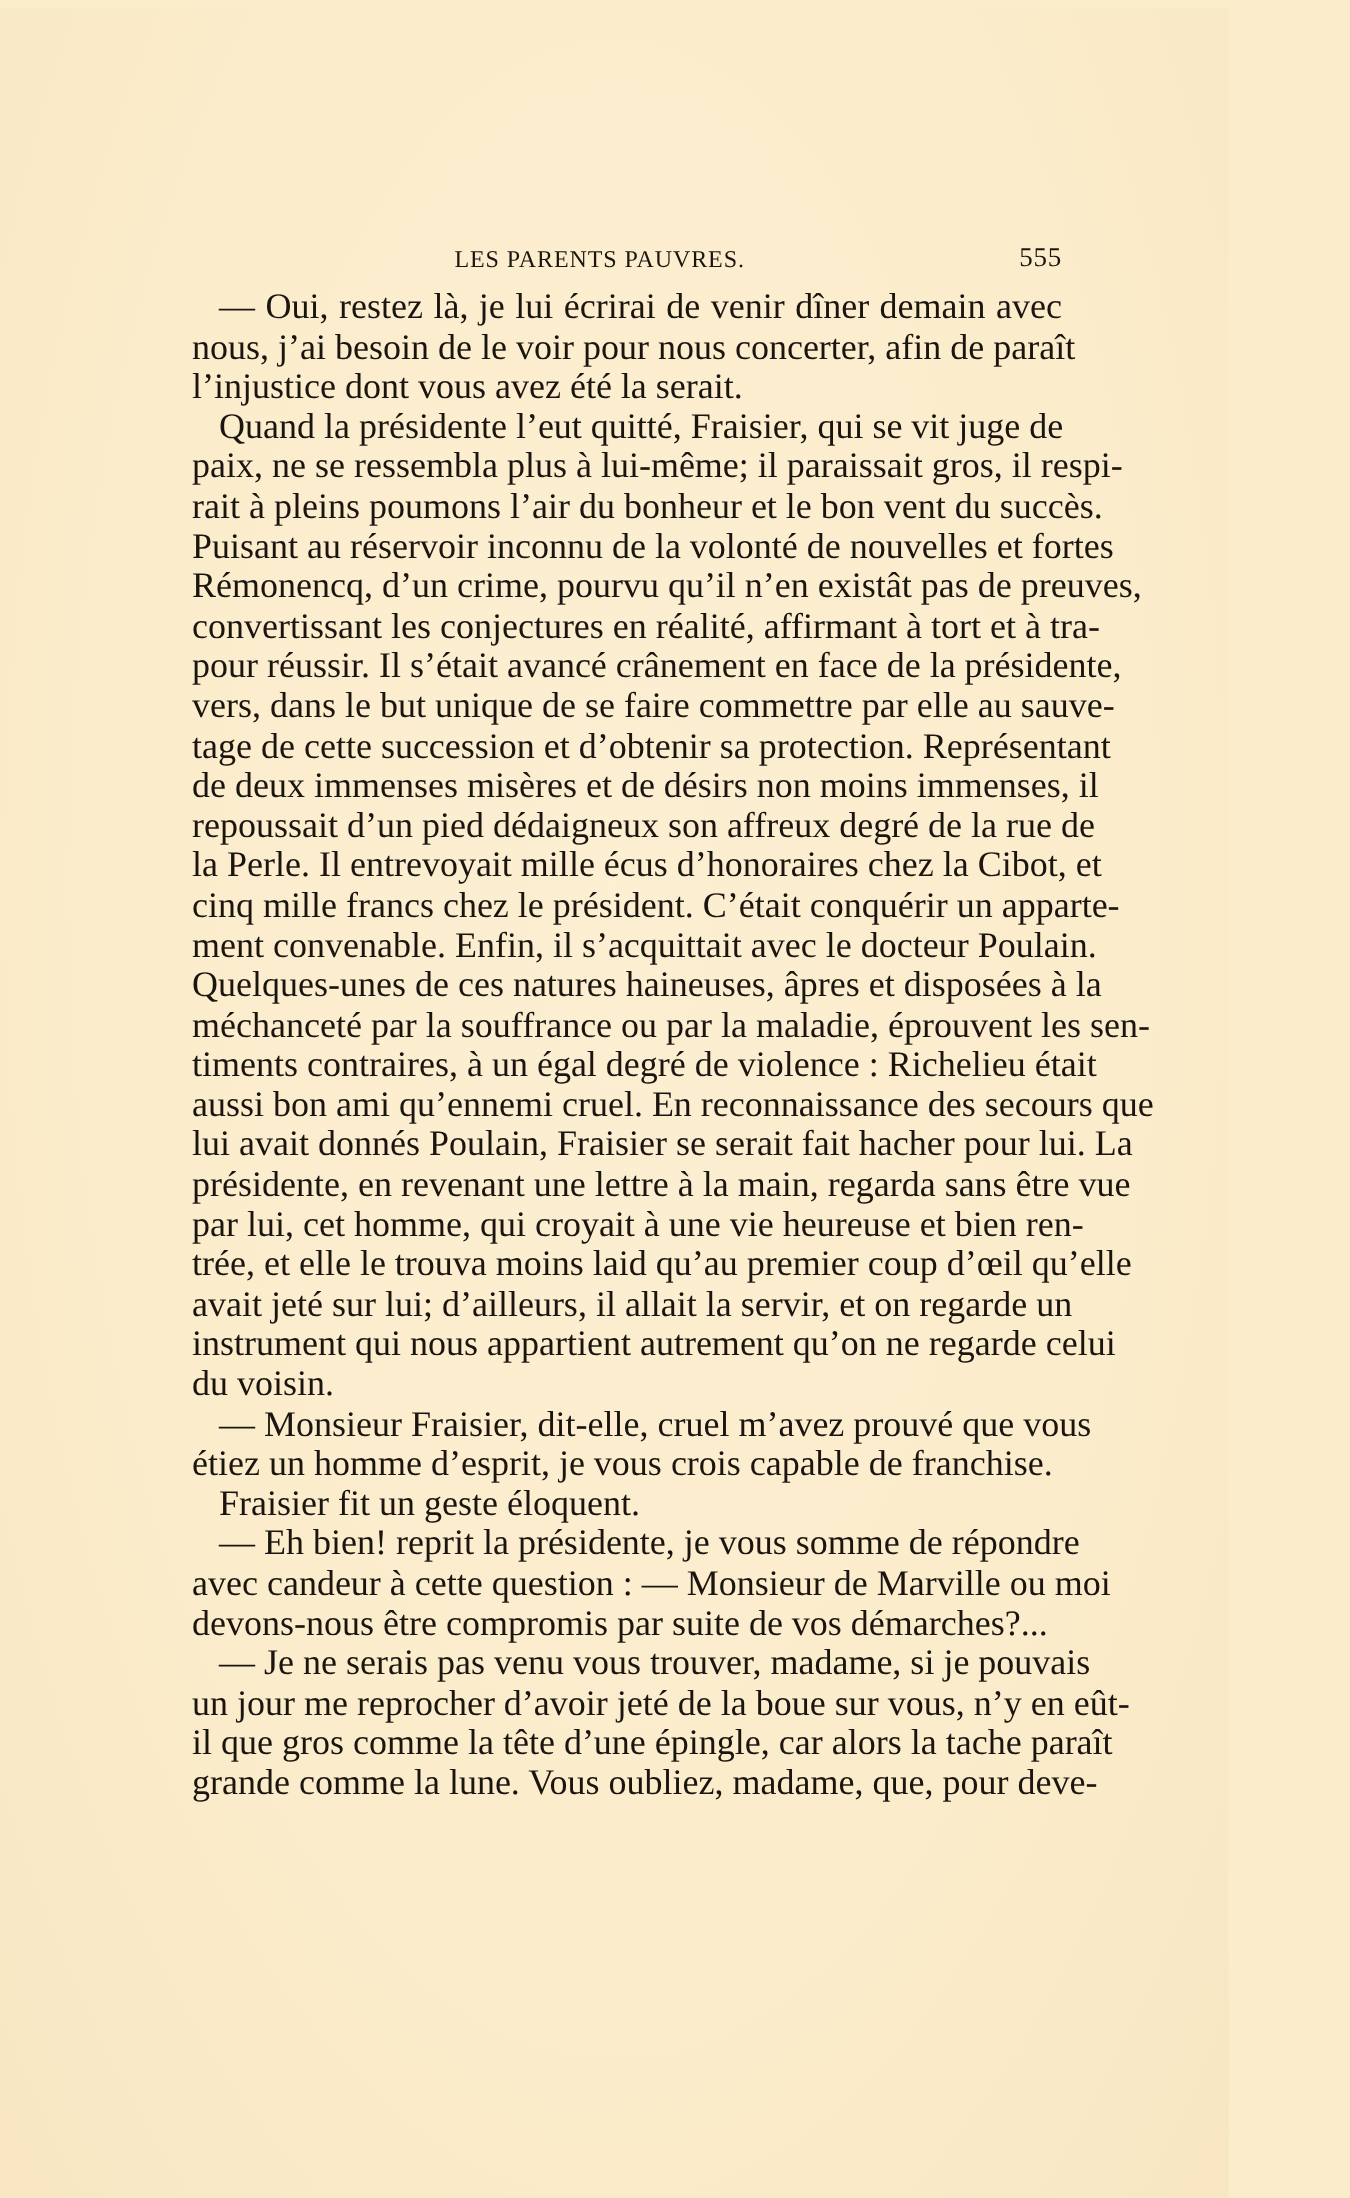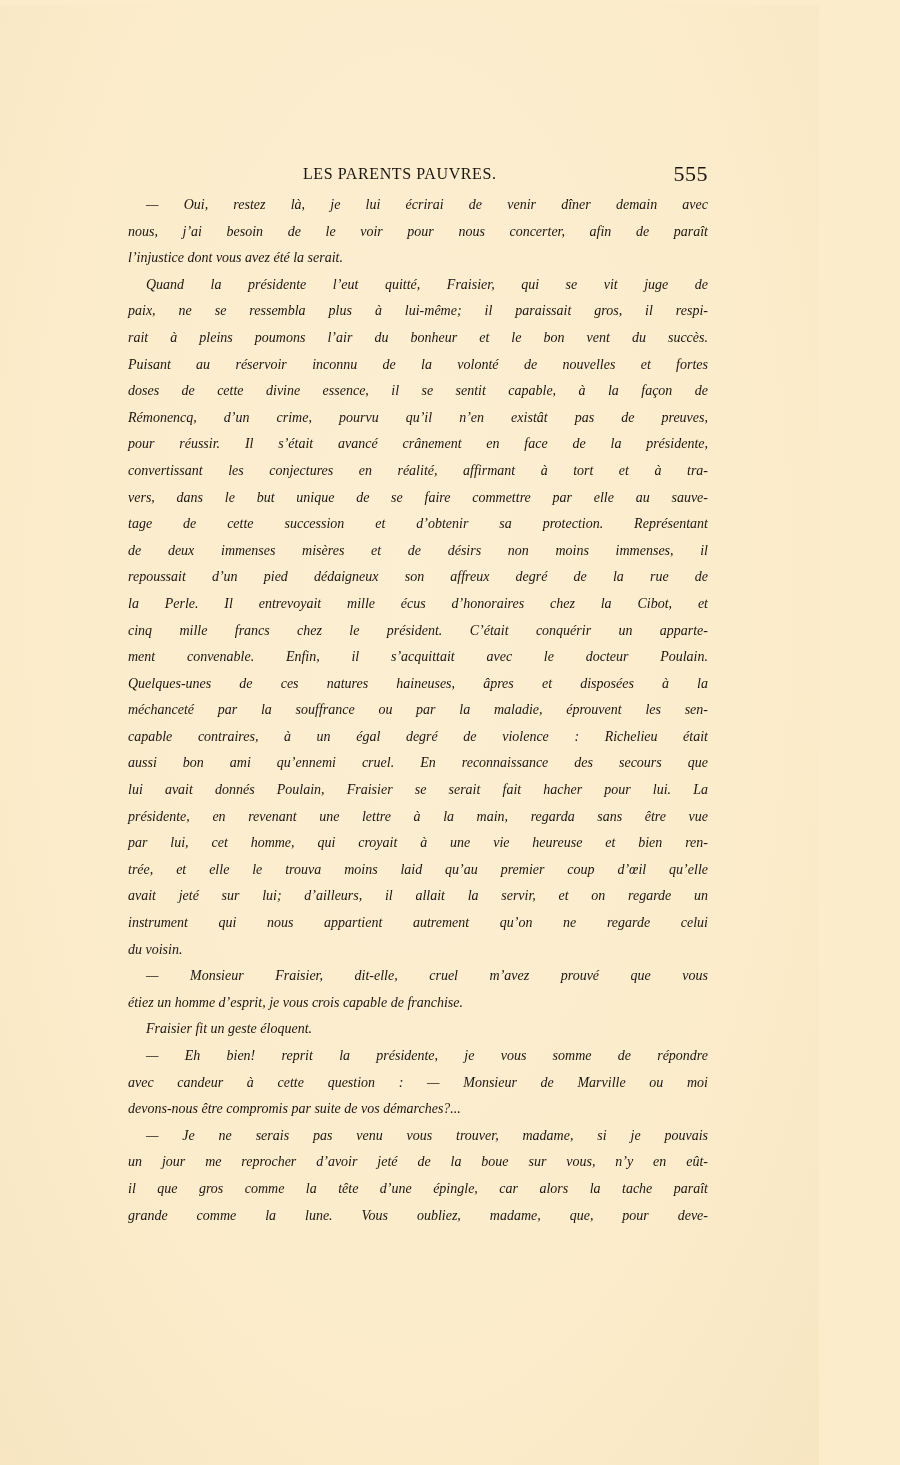--- a/index.html
+++ b/index.html
@@ -15,66 +15,64 @@
     background: radial-gradient(ellipse at 50% 40%, #fcefd2 0%, #fbeccb 60%, #f8e6c2 100%); }
   .header {
     position: absolute; left: 128px; top: 158px; width: 580px; height: 26px;
   }
   .running-title {
     position: absolute; left: 175px; top: 2px;
     font-size: 16px; letter-spacing: 0.6px; font-variant: small-caps;
   }
   .page-number {
     position: absolute; right: 0; top: -2px;
-    font-size: 22px; letter-spacing: 0.5px;
+    font-size: 18px; letter-spacing: 0.5px;
   }
   .body-text {
     position: absolute; left: 128px; top: 187px; width: 580px;
   }
   .line {
     height: 26.6px; line-height: 26.6px;
-    font-size: 14px;
+    font-size: 24px;
     text-align: justify; text-align-last: justify;
     white-space: nowrap;
     overflow: visible;
-    font-style: italic;
   }
   .line.last { text-align-last: left; }
   .line.indent { padding-left: 18px; }
 </style>
 </head>
 <body>
 
 <div class="page">
   <div class="header">
     <span class="running-title">LES PARENTS PAUVRES.</span>
     <span class="page-number">555</span>
   </div>
   <div class="body-text" id="body-text">
       <div class="line indent">— Oui, restez là, je lui écrirai de venir dîner demain avec</div>
       <div class="line">nous, j’ai besoin de le voir pour nous concerter, afin de paraît</div>
       <div class="line last">l’injustice dont vous avez été la serait.</div>
       <div class="line indent">Quand la présidente l’eut quitté, Fraisier, qui se vit juge de</div>
       <div class="line">paix, ne se ressembla plus à lui-même; il paraissait gros, il respi-</div>
       <div class="line">rait à pleins poumons l’air du bonheur et le bon vent du succès.</div>
       <div class="line">Puisant au réservoir inconnu de la volonté de nouvelles et fortes</div>
-      <div class="line">doses de cette divine essence, il se sentit capable, à la façon de</div>
       <div class="line">Rémonencq, d’un crime, pourvu qu’il n’en existât pas de preuves,</div>
+      <div class="line">convertissant les conjectures en réalité, affirmant à tort et à tra-</div>
       <div class="line">pour réussir. Il s’était avancé crânement en face de la présidente,</div>
-      <div class="line">convertissant les conjectures en réalité, affirmant à tort et à tra-</div>
       <div class="line">vers, dans le but unique de se faire commettre par elle au sauve-</div>
       <div class="line">tage de cette succession et d’obtenir sa protection. Représentant</div>
       <div class="line">de deux immenses misères et de désirs non moins immenses, il</div>
       <div class="line">repoussait d’un pied dédaigneux son affreux degré de la rue de</div>
       <div class="line">la Perle. Il entrevoyait mille écus d’honoraires chez la Cibot, et</div>
       <div class="line">cinq mille francs chez le président. C’était conquérir un apparte-</div>
       <div class="line">ment convenable. Enfin, il s’acquittait avec le docteur Poulain.</div>
       <div class="line">Quelques-unes de ces natures haineuses, âpres et disposées à la</div>
       <div class="line">méchanceté par la souffrance ou par la maladie, éprouvent les sen-</div>
-      <div class="line">capable contraires, à un égal degré de violence : Richelieu était</div>
+      <div class="line">timents contraires, à un égal degré de violence : Richelieu était</div>
       <div class="line">aussi bon ami qu’ennemi cruel. En reconnaissance des secours que</div>
       <div class="line">lui avait donnés Poulain, Fraisier se serait fait hacher pour lui. La</div>
       <div class="line">présidente, en revenant une lettre à la main, regarda sans être vue</div>
       <div class="line">par lui, cet homme, qui croyait à une vie heureuse et bien ren-</div>
       <div class="line">trée, et elle le trouva moins laid qu’au premier coup d’œil qu’elle</div>
       <div class="line">avait jeté sur lui; d’ailleurs, il allait la servir, et on regarde un</div>
       <div class="line">instrument qui nous appartient autrement qu’on ne regarde celui</div>
       <div class="line last">du voisin.</div>
       <div class="line indent">— Monsieur Fraisier, dit-elle, cruel m’avez prouvé que vous</div>
       <div class="line last">étiez un homme d’esprit, je vous crois capable de franchise.</div>

